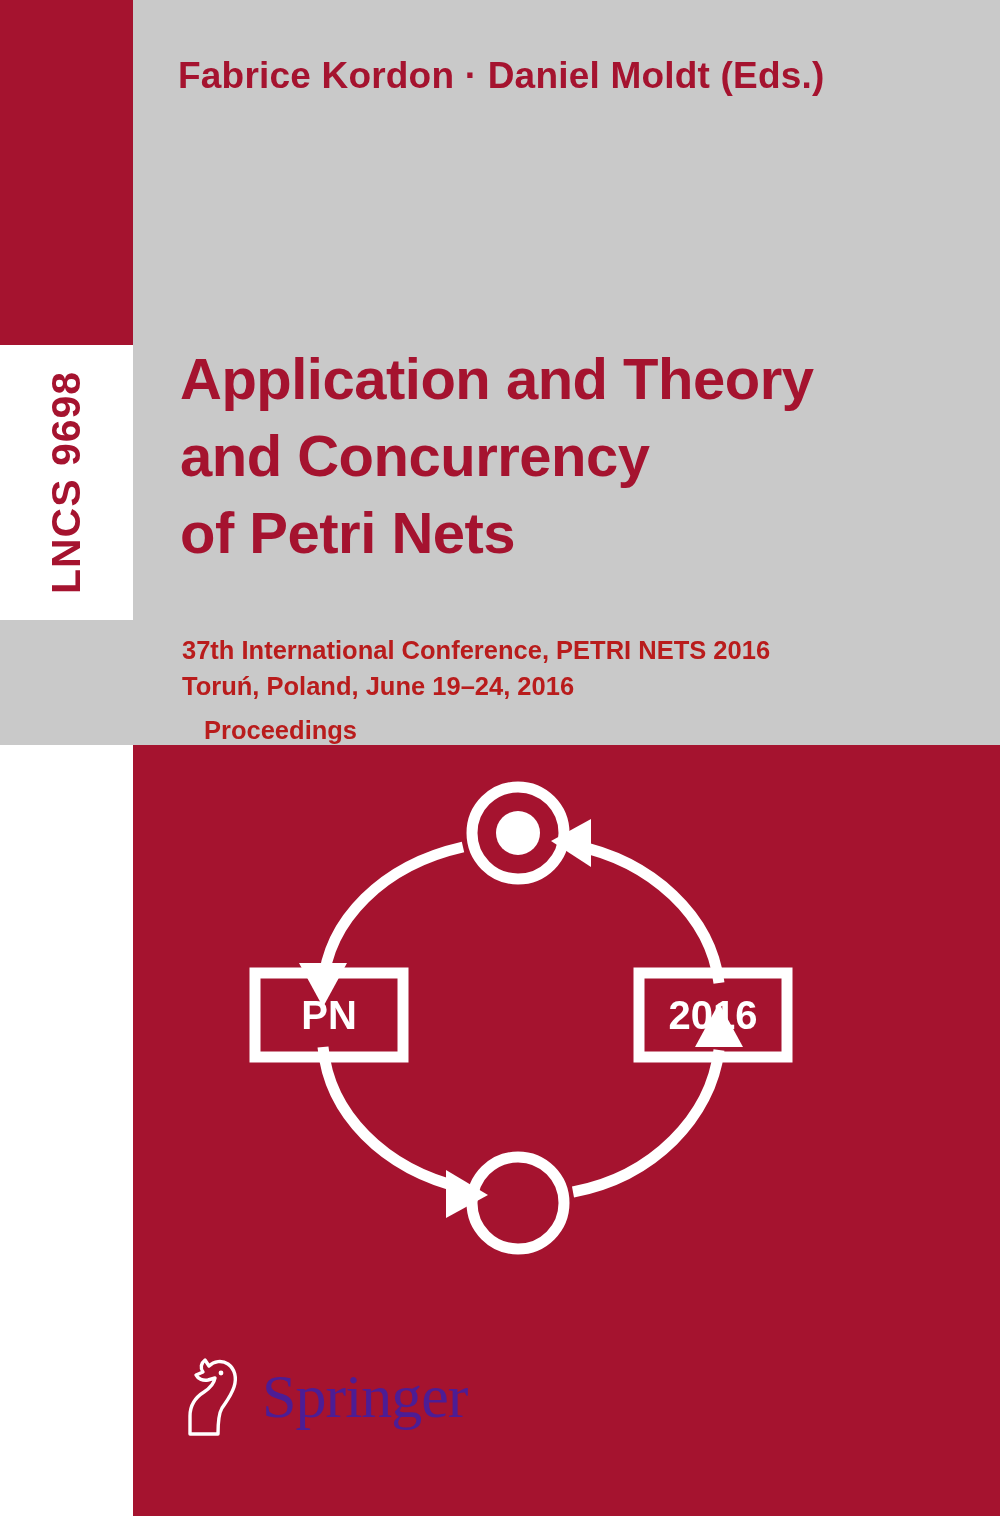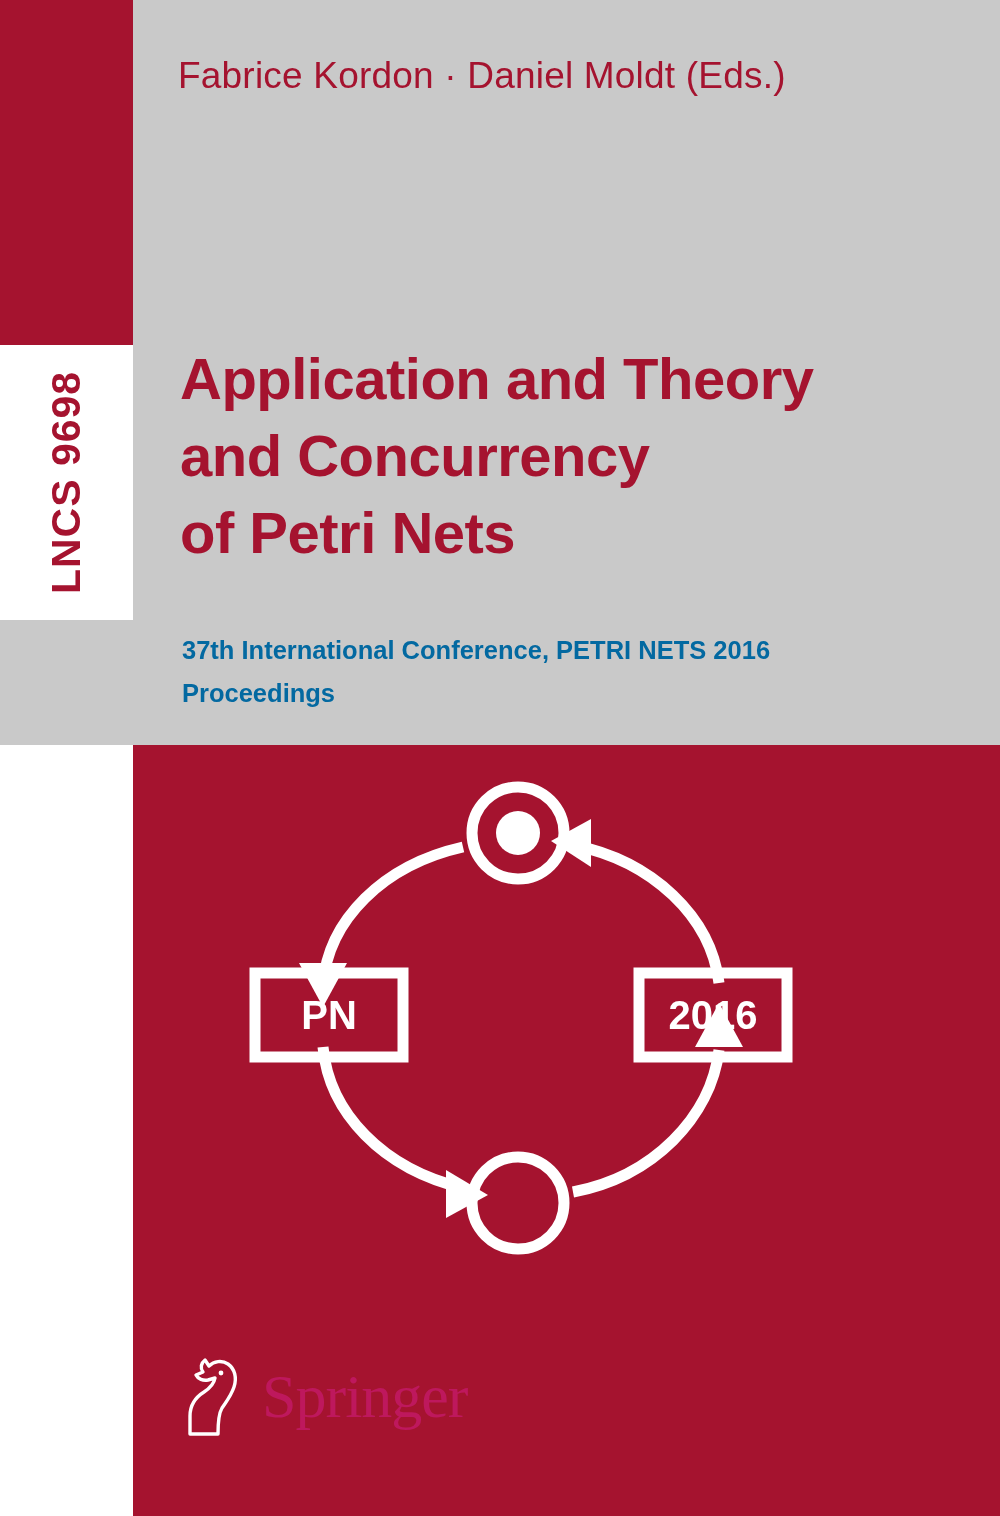--- a/index.html
+++ b/index.html
@@ -68,48 +68,49 @@
     font-weight: bold;
     letter-spacing: 1px;
   }
   
   .editors {
     position: absolute;
     left: 178px;
     top: 55px;
     color: #a5132f;
     font-size: 37px;
-    font-weight: normal;
+    font-weight: bold;
     letter-spacing: 0.2px;
   }
   
   .title {
     position: absolute;
     left: 180px;
     top: 340px;
     width: 790px;
     color: #a5132f;
     font-size: 58px;
     font-weight: bold;
     line-height: 1.33;
     letter-spacing: -0.5px;
   }
   .subtitle {
     position: absolute;
     left: 182px;
     top: 632px;
     width: 780px;
-    color: #0369a1;
+    color: #b91c1c;
     font-size: 25.5px;
     font-weight: bold;
     line-height: 1.43;
   }
   .subtitle .proc {
     display: block;
     margin-top: 7px;
+    margin-left: 22px;
   }
   
   .red-panel {
     position: absolute;
     left: 133px;
     top: 745px;
     width: 867px;
     height: 771px;
     background: #a5132f;
   }
@@ -123,21 +124,21 @@
   
   .springer {
     position: absolute;
     left: 170px;
     bottom: 78px;
     display: flex;
     align-items: center;
     gap: 14px;
   }
   .springer-word {
-    color: #be185d;
+    color: #4c1d95;
     font-size: 62px;
     font-family: "Liberation Serif", serif;
     letter-spacing: -1px;
   }
 </style>
 </head>
 <body>
 
 <div class="cover">
 
@@ -153,20 +154,21 @@
   <div class="editors">Fabrice Kordon · Daniel Moldt (Eds.)</div>
 
   <div class="title">
     <div>Application and Theory</div>
     <div>and Concurrency</div>
     <div>of Petri Nets</div>
   </div>
 
   <div class="subtitle">
     <div>37th International Conference, PETRI NETS 2016</div>
+    <div>Toruń, Poland, June 19–24, 2016</div>
     <span class="proc">Proceedings</span>
   </div>
 
   <div class="red-panel"></div>
 
   <div class="petri-figure">
     <svg width="867" height="560" viewBox="0 0 867 560" xmlns="http://www.w3.org/2000/svg">
       <g fill="none" stroke="#ffffff" stroke-width="11">
 
         <path d="M 330 102 C 250 120 195 175 190 240" stroke-linecap="butt"></path>

